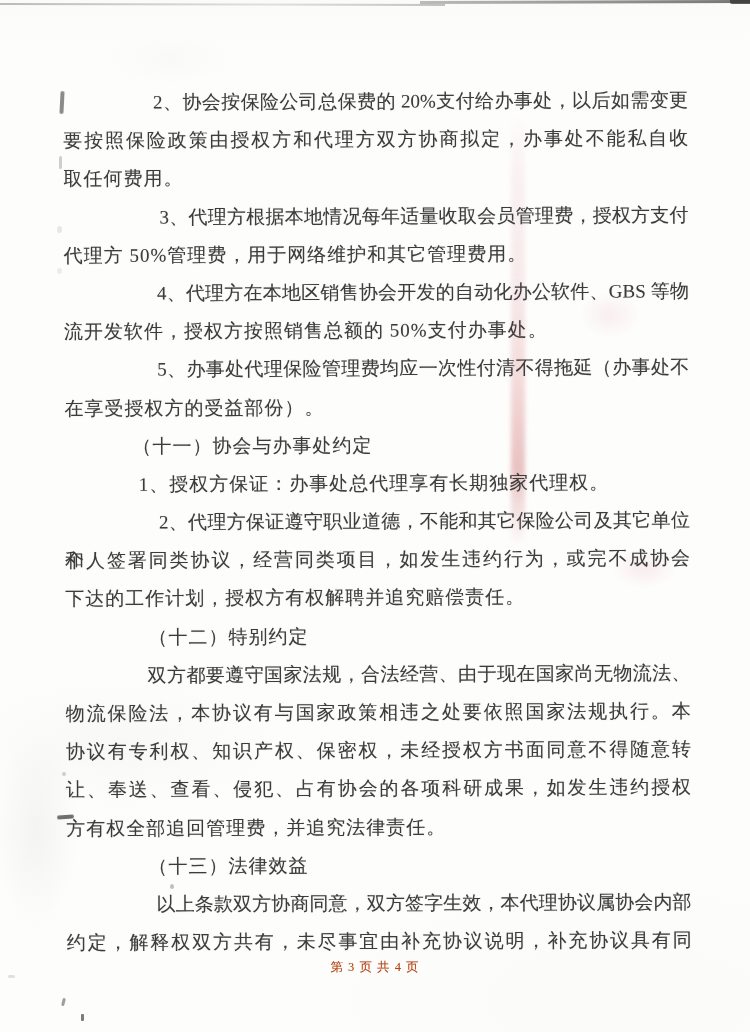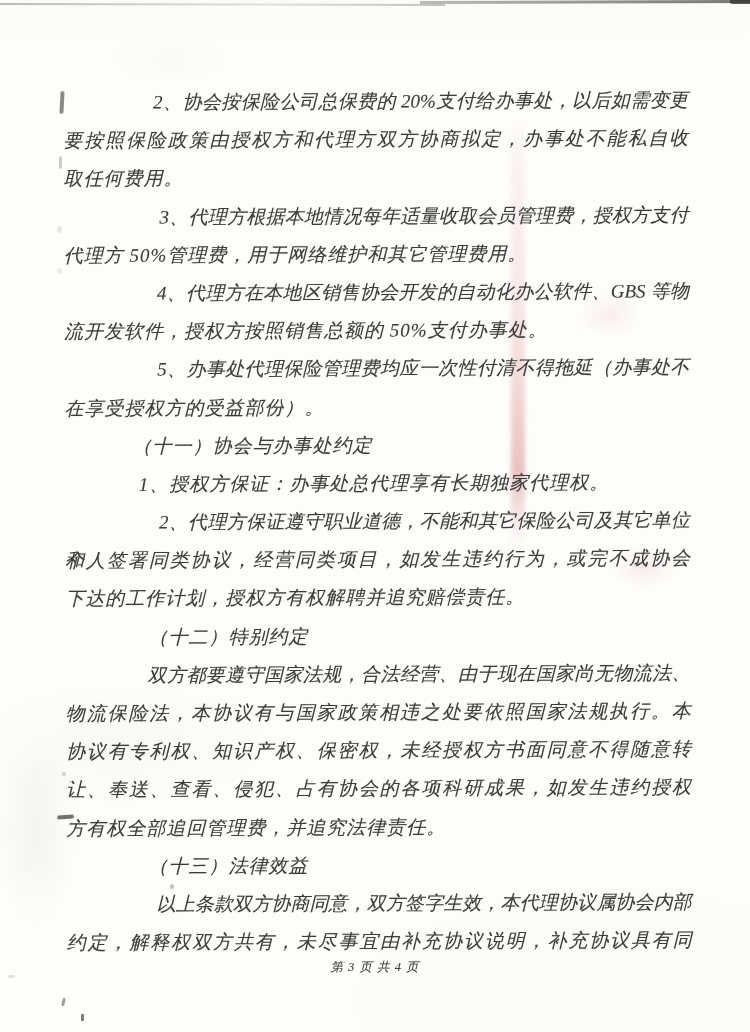--- a/index.html
+++ b/index.html
@@ -5,21 +5,20 @@
 <style>
   html,body { margin:0; padding:0; }
   body {
     width:750px; height:1032px; overflow:hidden;
     background:#ffffff;
     font-family:"Liberation Serif","DejaVu Serif",serif;
   }
   .page {
     position:relative; width:750px; height:1032px;
     background:#fdfdfc;
-    font-style:italic;
   }
   
   .paper-texture {
     position:absolute; inset:0; pointer-events:none;
     background:
       radial-gradient(220px 90px at 120px 745px, rgba(210,210,208,0.12), rgba(210,210,208,0) 70%),
       radial-gradient(60px 140px at 36px 830px, rgba(200,200,198,0.18), rgba(200,200,198,0) 70%),
       radial-gradient(90px 40px at 170px 58px,  rgba(215,215,213,0.10), rgba(215,215,213,0) 70%),
       radial-gradient(400px 160px at 620px 1000px, rgba(225,225,223,0.10), rgba(225,225,223,0) 75%),
       linear-gradient(180deg, rgba(235,235,233,0.14) 0%, rgba(255,255,255,0) 4%);
@@ -88,21 +87,21 @@
     letter-spacing:1px;
     text-align:justify;
     text-shadow:0 0 1px rgba(90,90,90,0.35);
     white-space:nowrap;
   }
   .line.full { text-align-last:justify; white-space:normal; letter-spacing:0; }
 
   .footer {
     position:absolute; left:0; right:0; top:959px;
     text-align:center;
-    font-size:12.5px; color:#404040; letter-spacing:1px;
+    font-size:12.5px; color:#c2410c; letter-spacing:1px;
     text-shadow:0 0 0.8px rgba(110,110,110,0.4);
   }
 </style>
 </head>
 <body>
 
 <div class="page">
 
   <div class="paper-texture"></div>
 

